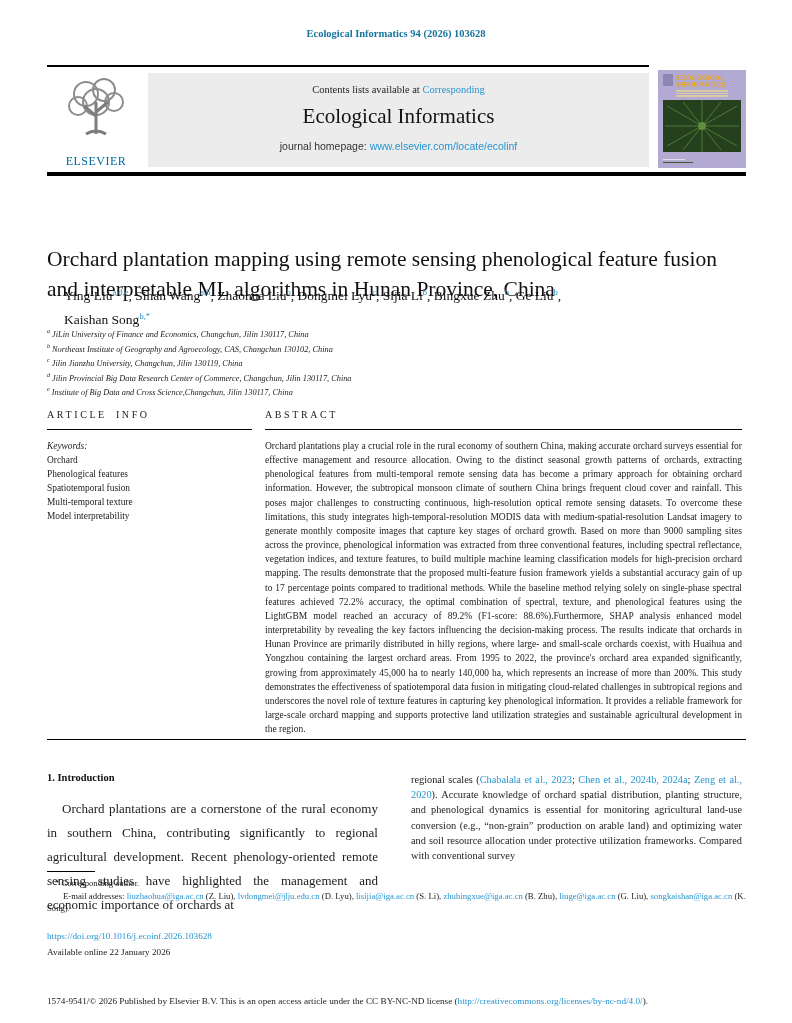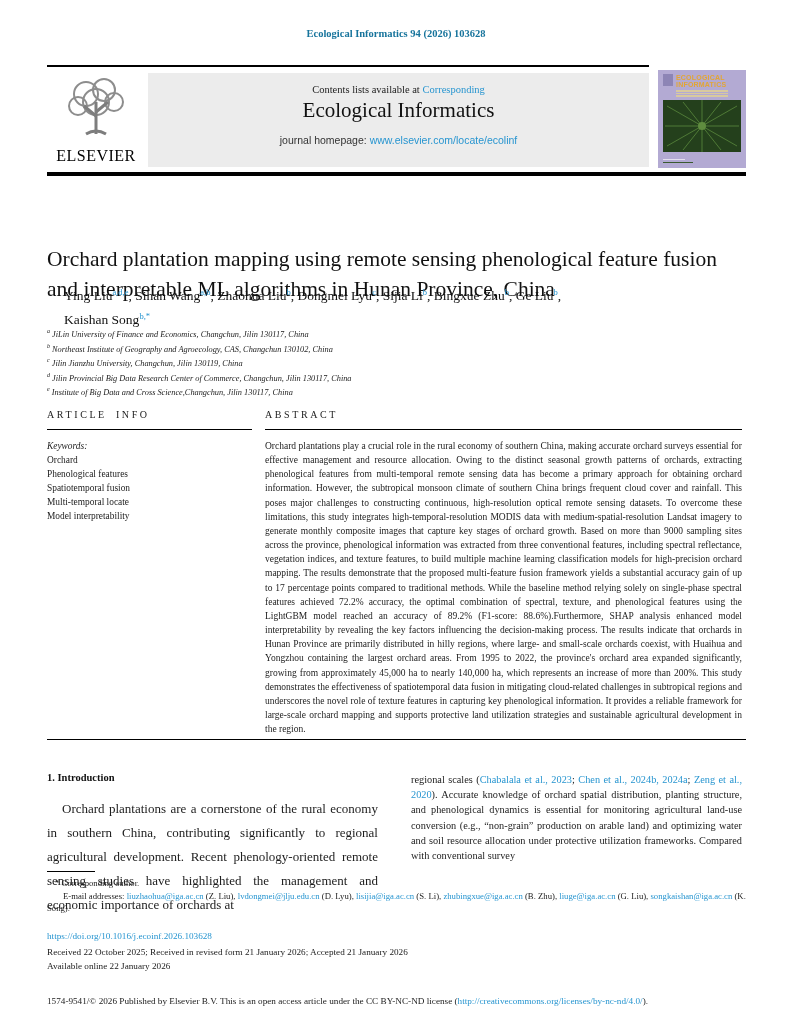--- a/index.html
+++ b/index.html
@@ -13,24 +13,24 @@
   .link { color:#2795d0; cursor:pointer; text-decoration:none; }
   .teal { color:#17749c;font-weight:bold; }
 
   
   .citation { position:absolute; top:28px; left:0; right:0; text-align:center; font-size:10.5px; }
 
   
   .rule-thin-top { position:absolute; left:47px; top:65px; width:602px; height:2px; background:#000; }
   .logo { position:absolute; left:49px; top:72px; width:94px; height:96px; text-align:center; }
   .logo svg { display:block; margin:0 auto; }
-  .elsevier-word { font-size:16px; color:#000000; letter-spacing:0.5px; margin-top:3px; }
+  .elsevier-word { font-size:12px; color:#0369a1; letter-spacing:0.5px; margin-top:10px; }
   .header-box { position:absolute; left:148px; top:73px; width:501px; height:94px; background:#ececec; text-align:center; }
   .contents-line { margin-top:11px; font-size:10.5px; color:#222; }
-  .journal-name { margin-top:3px; font-size:21px; color:#111; }
+  .journal-name { margin-top:9px; font-size:21px; color:#111; }
   .homepage-line { margin-top:11px; font-size:10.5px; font-family:"Liberation Sans", sans-serif; color:#333; }
   .cover { position:absolute; left:658px; top:70px; width:88px; height:98px; background:#b3aad3; padding:4px 5px; }
   .cover-head { display:flex; }
   .cover-logo { width:10px; height:12px; background:#8d85b5; margin-right:3px; }
   .cover-title { font-size:7px; line-height:7px; font-weight:bold; color:#e2a636; font-family:"Liberation Sans", sans-serif; letter-spacing:0.2px; }
   .cover-sub { margin-top:2px; }
   .cover-sub div { height:1.5px; background:#d8c9a0; margin-top:1px; width:52px; }
   .cover-img { margin-top:3px; width:78px; height:52px; }
   .cover-foot { margin-top:3px; }
   .cover-foot div { height:1.5px; background:#e4e0ef; margin-top:1.5px; }
@@ -162,21 +162,21 @@
   </div>
 
   <div class="info-col">
     <div class="sec-heading">ARTICLE INFO</div>
     <div class="head-rule"></div>
     <div class="keywords">
       <div class="kw-label">Keywords:</div>
       <div>Orchard</div>
       <div>Phenological features</div>
       <div>Spatiotemporal fusion</div>
-      <div>Multi-temporal locate</div>
+      <div>Multi-temporal texture</div>
       <div>Model interpretability</div>
     </div>
   </div>
 
   <div class="abs-col">
     <div class="sec-heading">ABSTRACT</div>
     <div class="head-rule"></div>
     <div class="abs-text">Orchard plantations play a crucial role in the rural economy of southern China, making accurate orchard surveys essential for effective management and resource allocation. Owing to the distinct seasonal growth patterns of orchards, extracting phenological features from multi-temporal remote sensing data has become a primary approach for obtaining orchard information. However, the subtropical monsoon climate of southern China brings frequent cloud cover and rainfall. This poses major challenges to constructing continuous, high-resolution optical remote sensing datasets. To overcome these limitations, this study integrates high-temporal-resolution MODIS data with medium-spatial-resolution Landsat imagery to generate monthly composite images that capture key stages of orchard growth. Based on more than 9000 sampling sites across the province, phenological information was extracted from three conventional features, including spectral reflectance, vegetation indices, and texture features, to build multiple machine learning classification models for high-precision orchard mapping. The results demonstrate that the proposed multi-feature fusion framework yields a substantial accuracy gain of up to 17 percentage points compared to traditional methods. While the baseline method relying solely on single-phase spectral features achieved 72.2% accuracy, the optimal combination of spectral, texture, and phenological features using the LightGBM model reached an accuracy of 89.2% (F1-score: 88.6%).Furthermore, SHAP analysis enhanced model interpretability by revealing the key factors influencing the decision-making process. The results indicate that orchards in Hunan Province are primarily distributed in hilly regions, where large- and small-scale orchards coexist, with Huaihua and Yongzhou containing the largest orchard areas. From 1995 to 2022, the province's orchard area expanded significantly, growing from approximately 45,000 ha to nearly 140,000 ha, which represents an increase of more than 200%. This study demonstrates the effectiveness of spatiotemporal data fusion in mitigating cloud-related challenges in subtropical regions and underscores the novel role of texture features in capturing key phenological information. It provides a reliable framework for large-scale orchard mapping and supports protective land utilization strategies and sustainable agricultural development in the region.</div>
   </div>
 
@@ -193,18 +193,17 @@
   </div>
 
   <div class="fn-rule"></div>
   <div class="footnotes">
     <div class="fn-corr"><span>* </span><span>Corresponding author.</span></div>
     <div class="fn-emails"><span class="em-label">E-mail addresses: </span><span class="link">liuzhaohua@iga.ac.cn</span><span> (Z. Liu), </span><span class="link">lvdongmei@jlju.edu.cn</span><span> (D. Lyu), </span><span class="link">lisijia@iga.ac.cn</span><span> (S. Li), </span><span class="link">zhubingxue@iga.ac.cn</span><span> (B. Zhu), </span><span class="link">liuge@iga.ac.cn</span><span> (G. Liu), </span><span class="link">songkaishan@iga.ac.cn</span><span> (K. Song).</span></div>
   </div>
 
   <div class="doi-line"><span class="link">https://doi.org/10.1016/j.ecoinf.2026.103628</span></div>
   <div class="dates">
-    <div>Received 22 October 2025; Received in revised form 21 January 2026; Accepted 21 January 2026</div>
     <div>Available online 22 January 2026</div>
   </div>
   <div class="license"><span>1574-9541/© 2026 Published by Elsevier B.V. This is an open access article under the CC BY-NC-ND license (</span><span class="link">http://creativecommons.org/licenses/by-nc-nd/4.0/</span><span>).</span></div>
 
 </div>
 
 </body></html>

